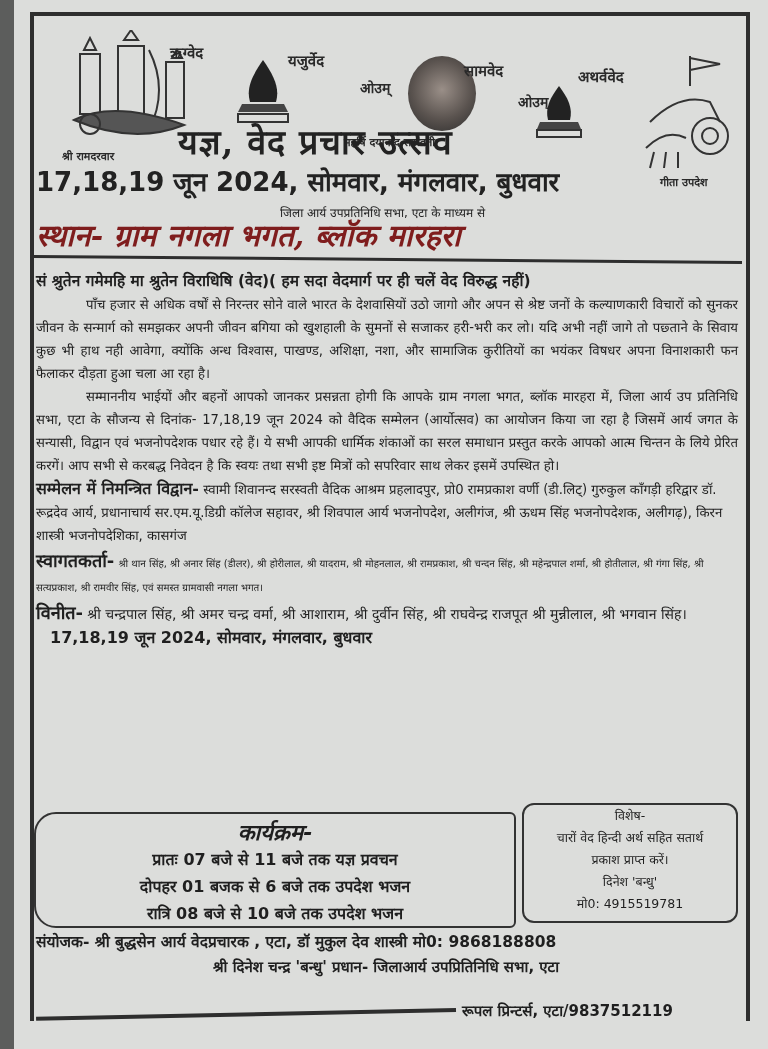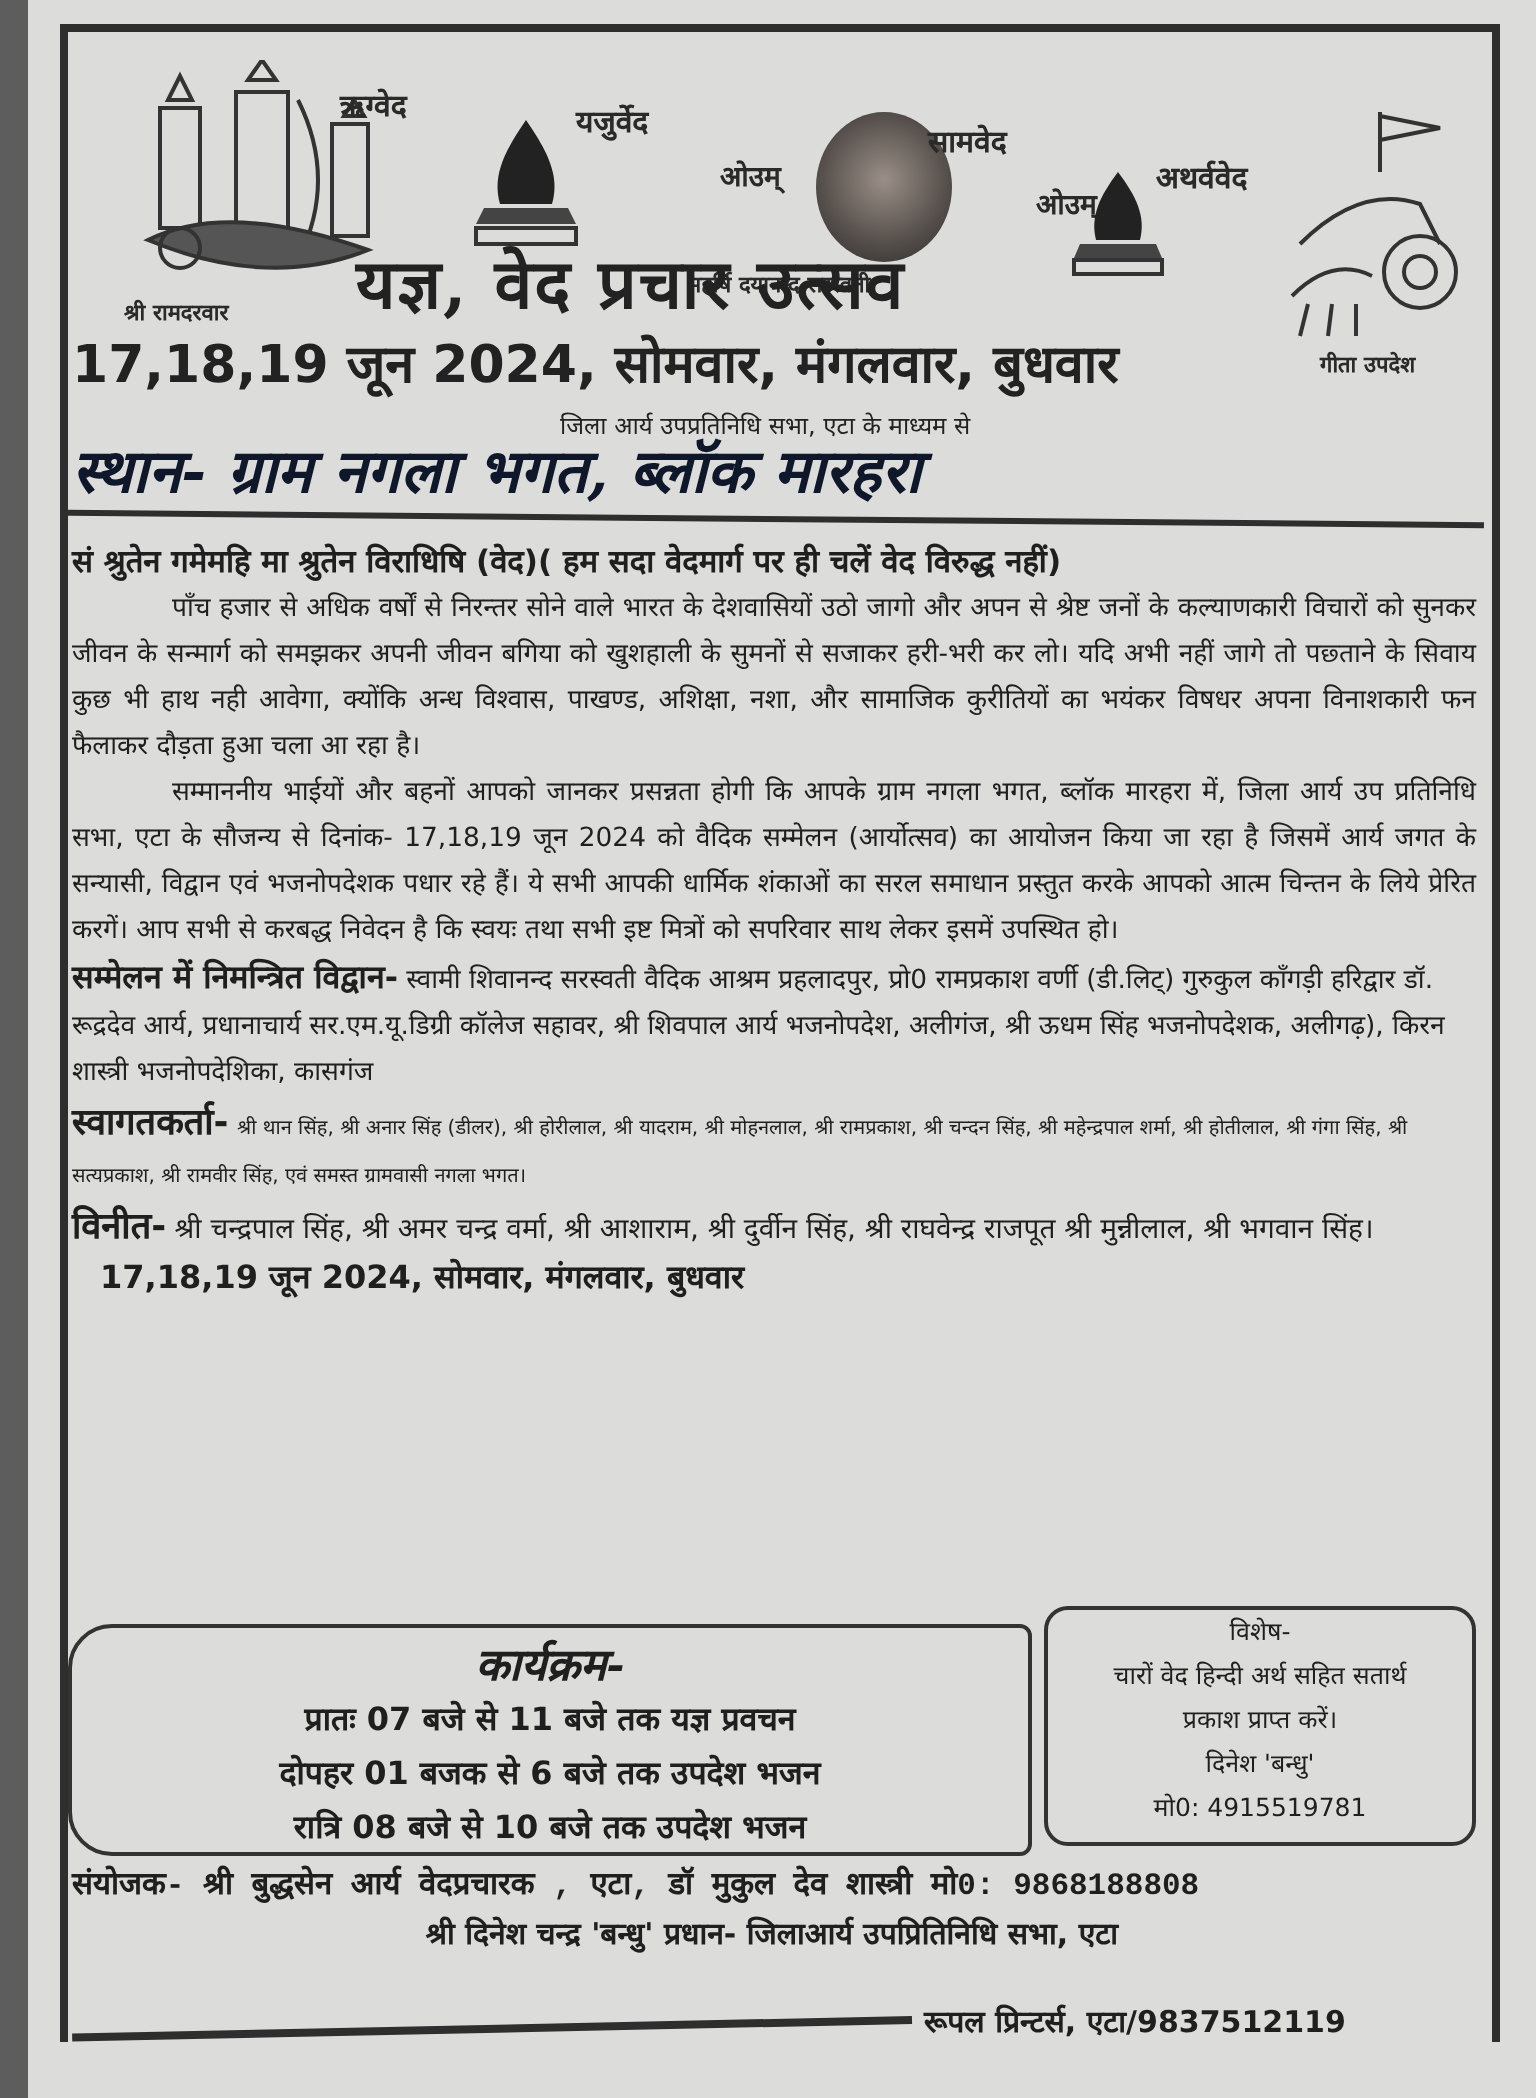--- a/index.html
+++ b/index.html
@@ -29,42 +29,42 @@
     background: radial-gradient(circle at 50% 45%, #9a8f88 0%, #5a534f 55%, #2b2b2b 100%);
   }
   .fire { position:absolute; }
   .illus { position:absolute; }
   .title {
     position:absolute; left:178px; top:118px; font-size:34px; font-weight:bold; letter-spacing:1px; color:#222;
     font-family: "DejaVu Serif", serif;
   }
   .dates { position:absolute; left:36px; top:163px; font-size:26px; font-weight:bold; color:#222; }
   .org-line { position:absolute; left:280px; top:204px; font-size:12px; color:#222; }
-  .venue { position:absolute; left:36px; top:214px; font-size:30px; font-weight:bold; color:#0f172a; font-family:"DejaVu Serif", serif; font-style: italic; }
+  .venue { position:absolute; left:36px; top:214px; font-size:30px; font-weight:bold; color:#7f1d1d; font-family:"DejaVu Serif", serif; font-style: italic; }
   .divider { position:absolute; left:34px; top:258px; width:708px; height:3px; background:#2e2e2e; transform: rotate(0.5deg); }
   .content { position:absolute; left:36px; top:270px; width:702px; font-size:13.2px; line-height:23px; }
   .mantra { font-size:15.5px; font-weight:bold; }
   .para { text-indent: 50px; text-align: justify; }
   .strong { font-weight:bold; font-size:16px; }
   .hl { font-weight:bold; font-size:15.5px; }
   .bottom-dates { font-weight:bold; font-size:16px; margin-left: 14px; }
   .prog-box {
     position:absolute; left:34px; top:812px; width:478px; height:112px;
     border:2px solid #333; border-radius: 22px 6px 6px 22px;
     text-align:center;
   }
   .prog-title { font-size:22px; font-weight:bold; font-style:italic; font-family:"DejaVu Serif", serif; margin-top:2px; }
   .prog-line { font-size:16px; font-weight:bold; line-height:27px; }
   .special-box {
     position:absolute; left:522px; top:803px; width:212px; height:116px;
     border:2px solid #333; border-radius: 12px;
     text-align:center; font-size:12.5px; line-height:22px;
   }
   .footer { position:absolute; left:36px; top:930px; width:700px; }
-  .sanyojak { font-size:15.5px; font-weight:bold;font-family:Liberation Mono, monospace; }
+  .sanyojak { font-size:15.5px; font-weight:bold; }
   .pradhan { font-size:15px; font-weight:bold; text-align:center; margin-top:4px; }
   .printer { position:absolute; left:462px; top:1000px; font-size:15px; font-weight:bold; }
   .printer-rule { position:absolute; left:36px; top:1008px; width:420px; height:4px; background:#2e2e2e; transform: rotate(-1.2deg); transform-origin:right; }
 </style>
 </head>
 <body>
 
 <div class="left-shadow"></div>
 <div class="paper"></div>
 <div class="frame"></div>
@@ -91,21 +91,21 @@
     <path d="M27 2 C16 18 10 30 14 44 L40 44 C44 30 38 18 27 2z" fill="#222"></path>
     <path d="M6 46 h42 l4 8 h-50z" fill="#444"></path>
     <path d="M2 56 h50 v8 h-50z" fill="none" stroke="#333" stroke-width="2"></path>
   </svg>
 
   <div class="portrait"></div>
   <span class="om" style="left:446px;top:76px">ओउम्</span>
   <span class="caption" style="left:310px;top:118px">महर्षि दयानन्द सरस्वती</span>
 
   <span class="veda" style="left:430px;top:44px">सामवेद</span>
-  <span class="veda" style="left:544px;top:62px">अथर्ववेद</span>
+  <span class="veda" style="left:544px;top:50px">अथर्ववेद</span>
 
   <svg class="fire" style="left:502px;top:68px" width="46" height="56" viewBox="0 0 46 56">
     <path d="M23 2 C14 14 9 24 12 36 L34 36 C37 24 32 14 23 2z" fill="#222"></path>
     <path d="M4 38 h38 l3 7 h-44z" fill="#444"></path>
     <path d="M1 46 h44 v7 h-44z" fill="none" stroke="#333" stroke-width="2"></path>
   </svg>
 
   <svg class="illus" style="left:606px;top:36px" width="100" height="120" viewBox="0 0 100 120">
     <g fill="none" stroke="#333" stroke-width="2">
       <path d="M50 4 v30 M50 6 l30 6 l-30 6"></path>

